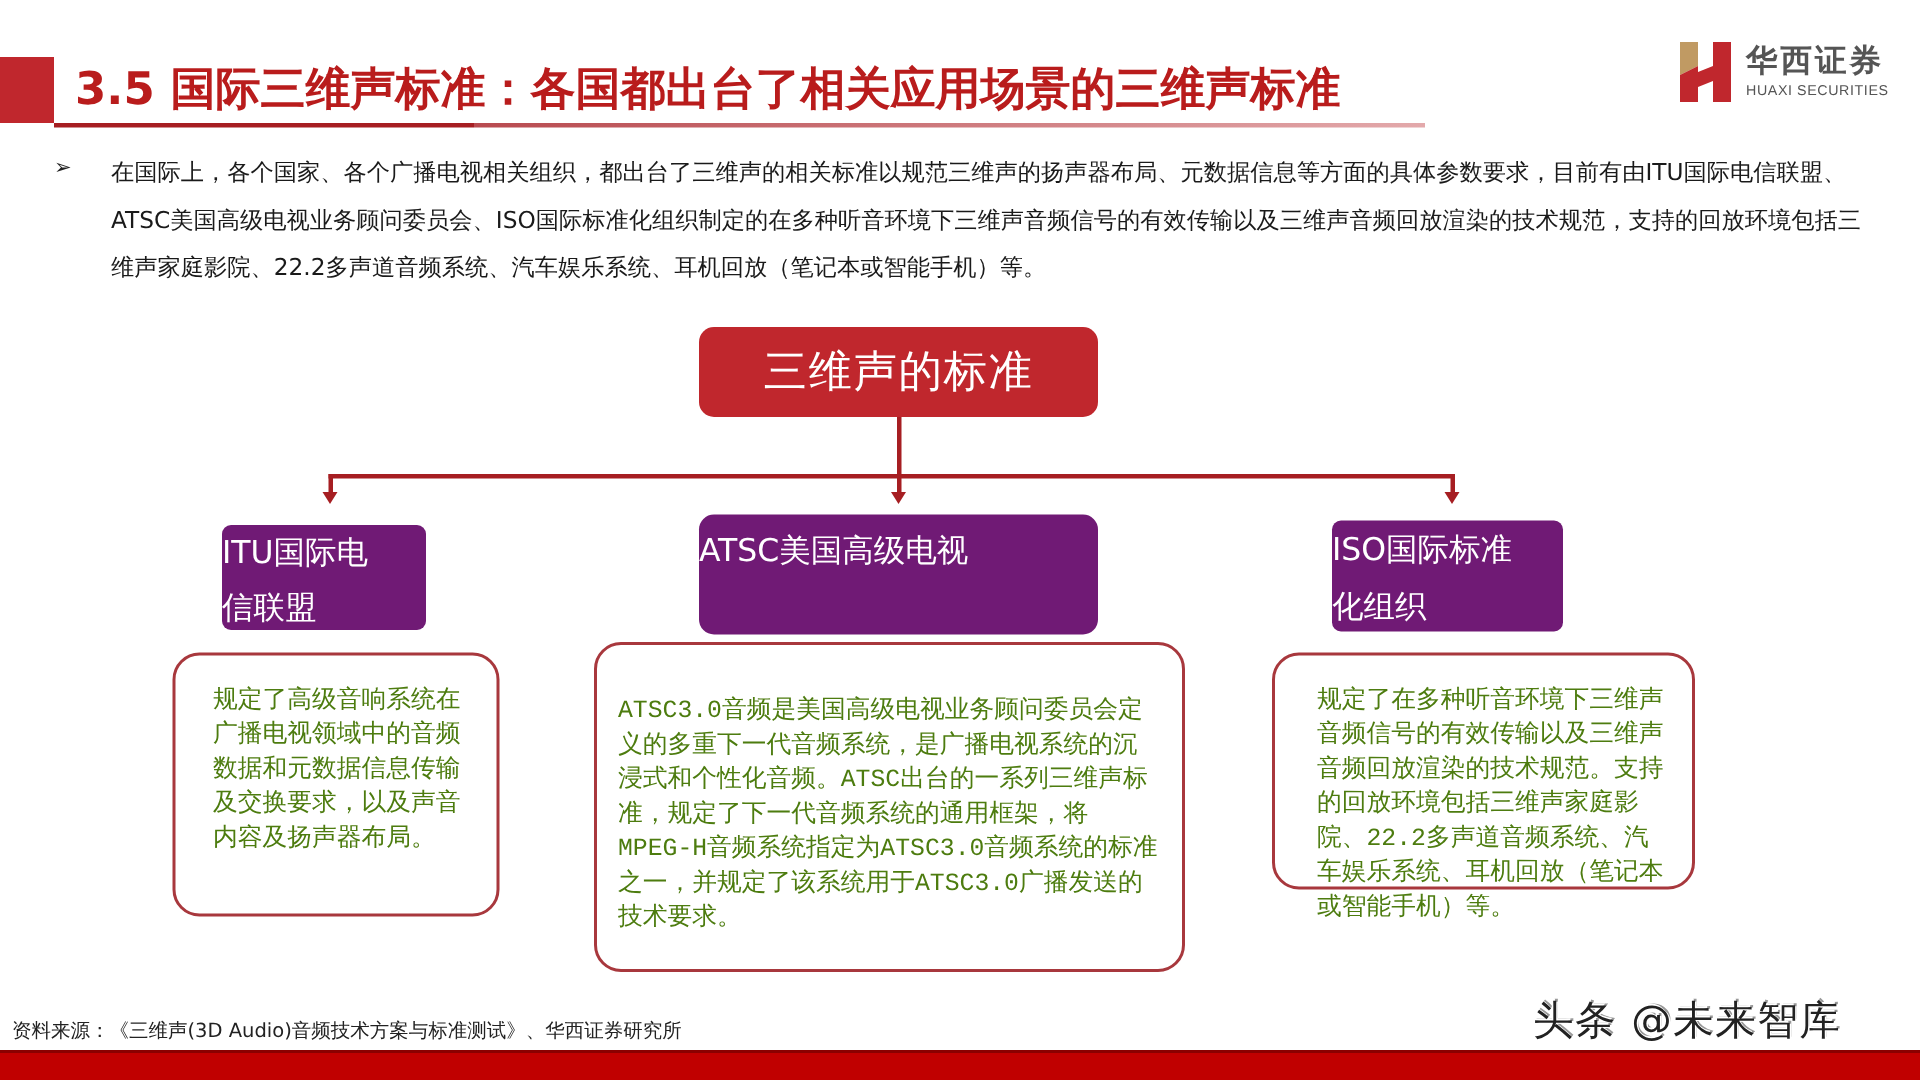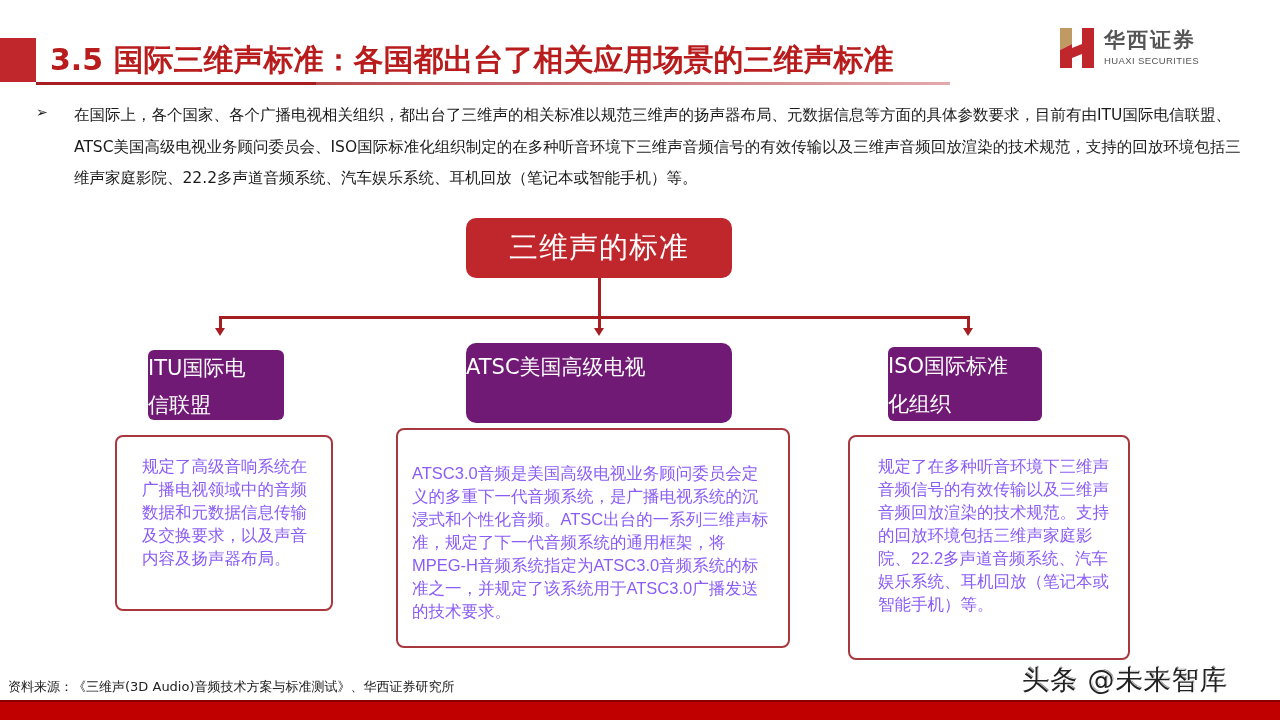--- a/index.html
+++ b/index.html
@@ -4,43 +4,43 @@
 <style>
   * { box-sizing: border-box; margin: 0; padding: 0; }
   html, body { width: 1280px; height: 720px; overflow: hidden; background: #ffffff; }
   body { position: relative; font-family: "DejaVu Sans", "Liberation Sans", sans-serif; color: #1a1a1a; }
 
   .title-marker { position: absolute; left: 0; top: 38px; width: 36px; height: 44px; background: #c0272d; }
   .title { position: absolute; left: 50px; top: 36px; font-size: 30px; font-weight: bold; color: #b91c1c; letter-spacing: 0px; line-height: 48px; white-space: nowrap; }
   .title-underline { position: absolute; left: 36px; top: 82px; width: 280px; height: 3px; background: #a61e22; }
   .title-underline2 { position: absolute; left: 316px; top: 82px; width: 634px; height: 3px; background: linear-gradient(to right, #b84a4f, #e3a9ab); }
 
-  .logo { position: absolute; left: 1060px; top: 26px; width: 160px; height: 44px; }
+  .logo { position: absolute; left: 1120px; top: 26px; width: 160px; height: 44px; }
   .logo-mark { position: absolute; left: 0; top: 2px; width: 36px; height: 40px; }
   .logo-cn { position: absolute; left: 44px; top: 0px; font-family: "DejaVu Serif", "Liberation Serif", serif; font-size: 21px; color: #555; letter-spacing: 2px; font-weight: bold; white-space: nowrap; }
   .logo-en { position: absolute; left: 44px; top: 29px; font-size: 9.5px; color: #555; letter-spacing: 0.4px; white-space: nowrap; font-family: "Liberation Sans", sans-serif; text-align: right; }
 
   .bullet-block { position: absolute; left: 36px; top: 100px; width: 1220px; }
   .bullet-arrow { position: absolute; left: 0; top: 4px; font-size: 14px; color: #222; }
   .bullet-text { position: absolute; left: 38px; top: 0; width: 1180px; font-size: 15.5px; line-height: 31.5px; color: #1a1a1a; }
 
   .root-node { position: absolute; left: 466px; top: 218px; width: 266px; height: 60px; background: #c0272d; border-radius: 10px; color: #fff; font-size: 29px; text-align: center; line-height: 58px; letter-spacing: 1px; }
 
   .connector { position: absolute; background: #a61e22; }
   .arrow-head { position: absolute; width: 0; height: 0; border-left: 5px solid transparent; border-right: 5px solid transparent; border-top: 8px solid #a61e22; }
 
   .cat-node { position: absolute; background: #701a75; border-radius: 6px; color: #fff; text-align: left; }
   .cat-itu { left: 148px; top: 350px; width: 136px; height: 70px; font-size: 21px; line-height: 37px; padding-top: 0px; }
   .cat-atsc { left: 466px; top: 343px; width: 266px; height: 80px; font-size: 21px; line-height: 29px; padding-top: 10px; border-radius: 10px; }
   .cat-iso { left: 888px; top: 347px; width: 154px; height: 74px; font-size: 21px; line-height: 38px; }
 
-  .desc-box { position: absolute; border: 2.5px solid #a8383d; border-radius: 8px; background: #fff; font-family: Liberation Sans, sans-serif; color: #8b5cf6; }
+  .desc-box { position: absolute; border: 2.5px solid #a8383d; border-radius: 18px; background: #fff; font-family: Liberation Mono, monospace; color: #4d7c0f; }
   .desc-itu { left: 115px; top: 435px; width: 218px; height: 176px; padding: 18px 10px 0 25px; font-size: 16.5px; line-height: 23px; }
   .desc-atsc { left: 396px; top: 428px; width: 394px; height: 220px; padding: 32px 14px 0 14px; font-size: 16.5px; line-height: 23px; }
-  .desc-iso { left: 848px; top: 435px; width: 282px; height: 225px; padding: 18px 14px 0 28px; font-size: 16.5px; line-height: 23px; }
+  .desc-iso { left: 848px; top: 435px; width: 282px; height: 158px; padding: 18px 14px 0 28px; font-size: 16.5px; line-height: 23px; }
 
   .source { position: absolute; left: 8px; top: 678px; font-size: 13px; color: #222; white-space: nowrap; }
   .watermark { position: absolute; left: 1022px; top: 662px; font-size: 27px; color: #222; white-space: nowrap; text-shadow: 1px 1px 0 #fff, -1px -1px 0 #fff, 1px -1px 0 #999; letter-spacing: 1px; }
   .footer-bar { position: absolute; left: 0; top: 700px; width: 1280px; height: 20px; background: #c00000; border-top: 2px solid #8a0000; }
 </style>
 </head>
 <body>
 
 <div class="title-marker"></div>
 <div class="title">3.5 国际三维声标准：各国都出台了相关应用场景的三维声标准</div>

